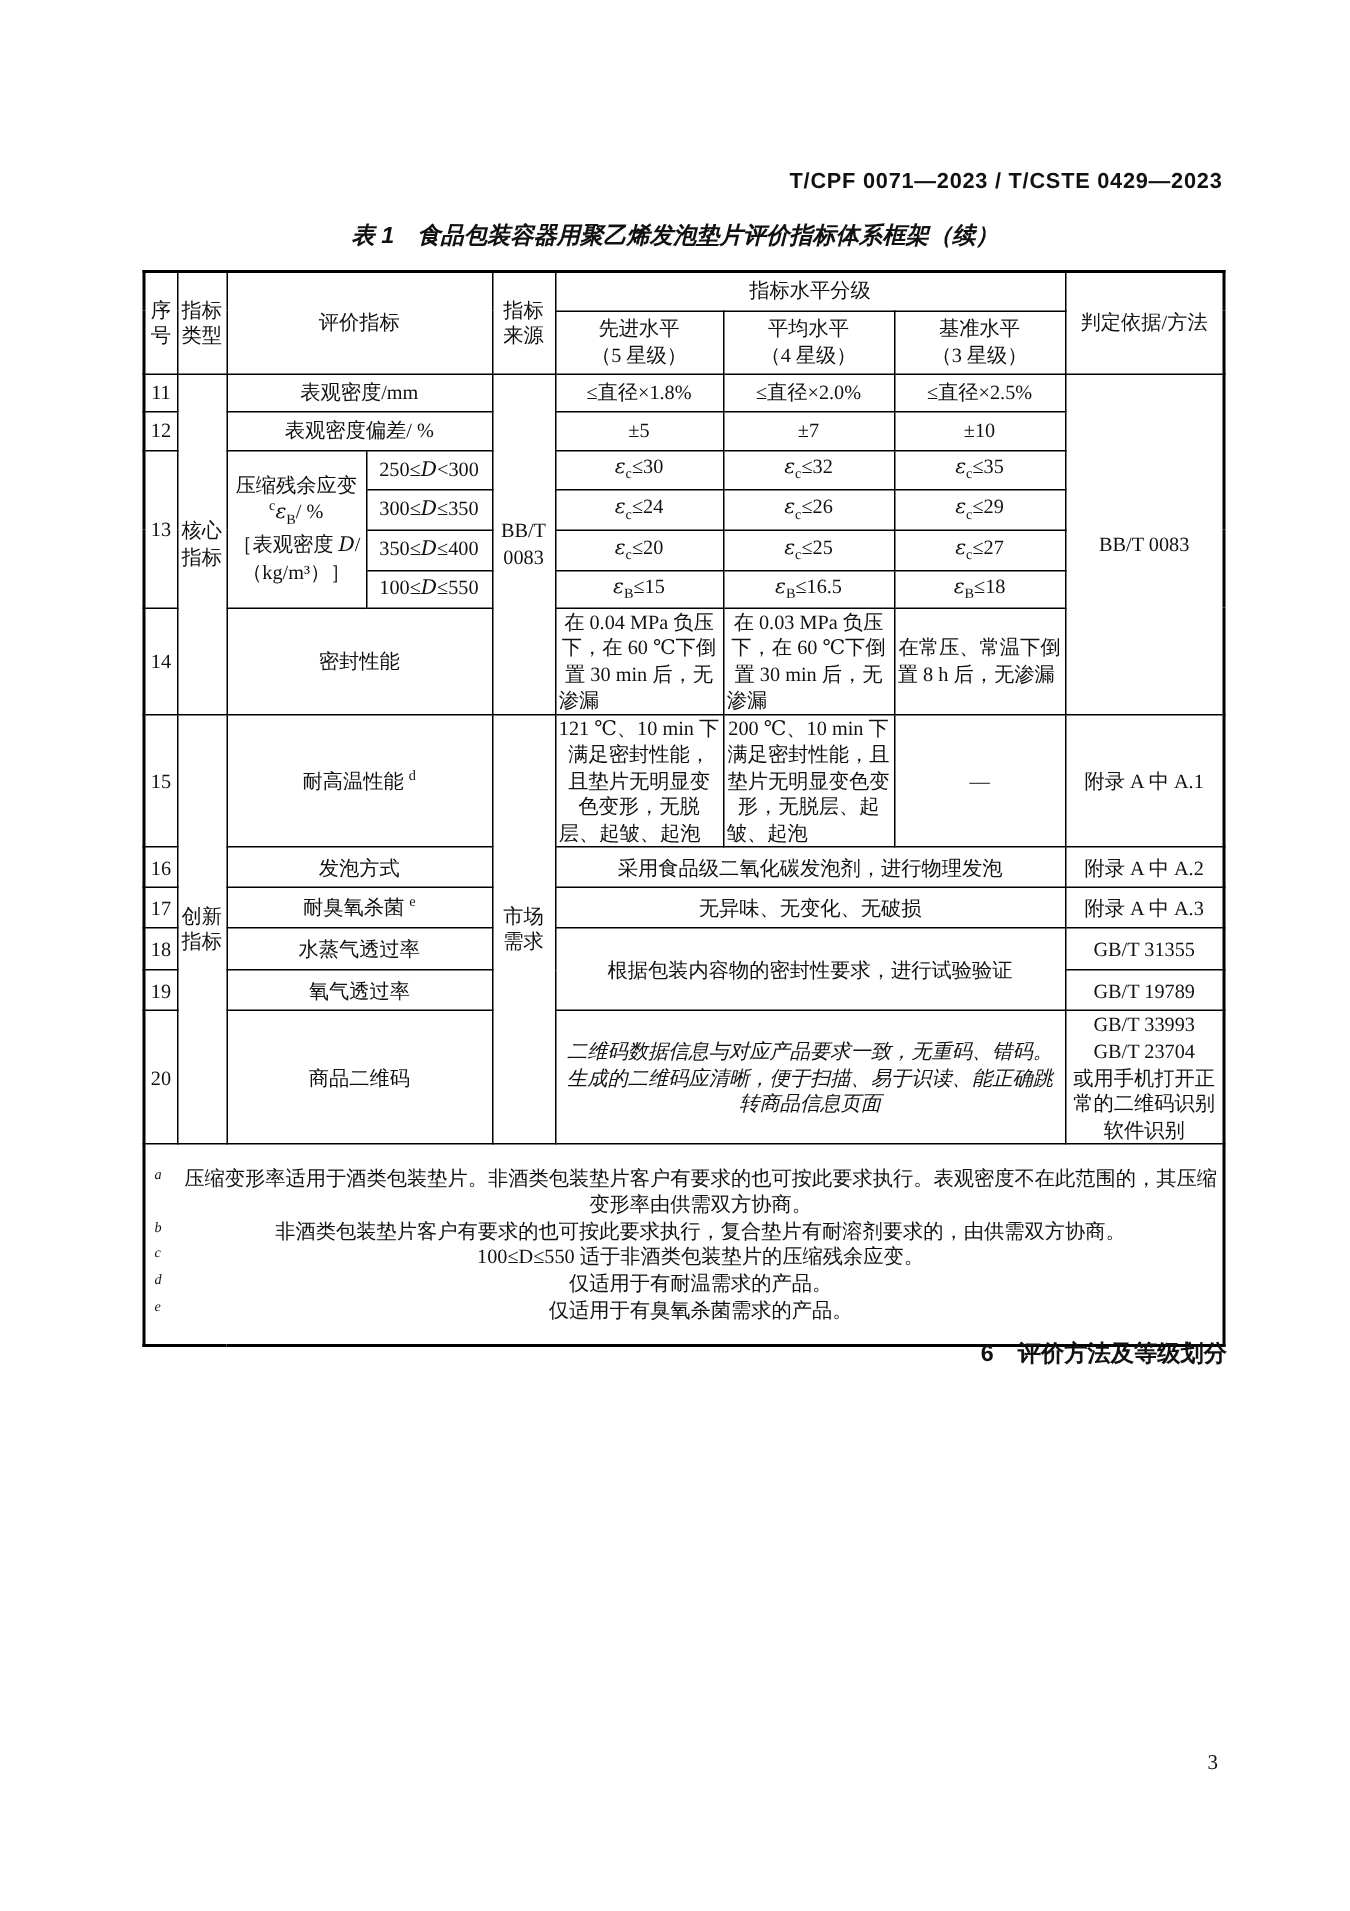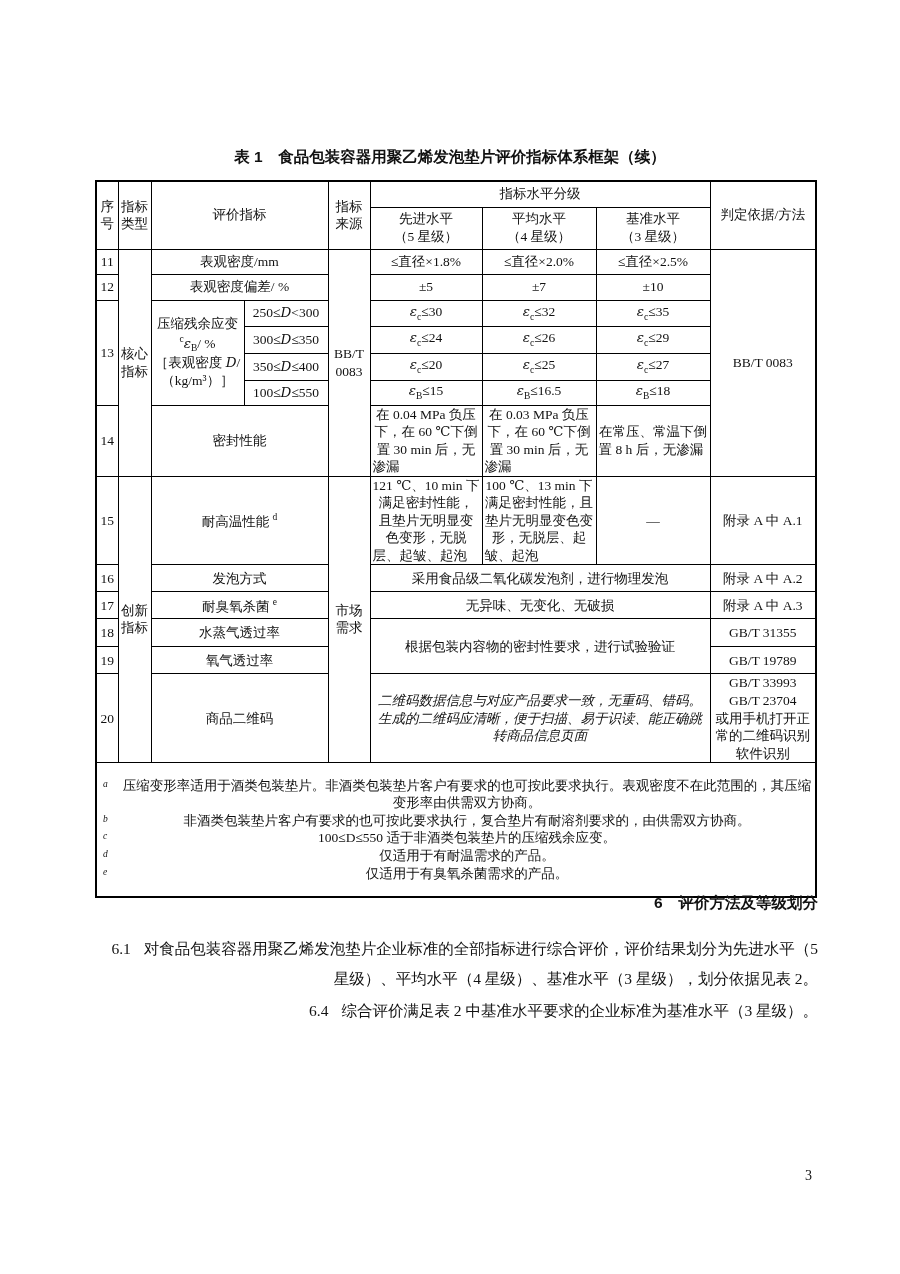--- a/index.html
+++ b/index.html
@@ -3,21 +3,21 @@
 <meta charset="utf-8">
 <style>
   html,body{margin:0;padding:0;}
   body{width:900px;height:1274px;background:#fdfdfd;position:relative;
        font-family:"Liberation Serif","DejaVu Serif",serif;color:#111;}
   .page{position:absolute;inset:0;background:#ffffff;}
 
   .doc-number{position:absolute;top:113px;right:85px;font-size:14.5px;letter-spacing:.5px;
               font-family:"Liberation Sans","DejaVu Sans",sans-serif;font-weight:600;}
   .tbl-title{position:absolute;top:147px;left:0;width:100%;text-align:center;
-             font-family:"Liberation Sans","DejaVu Sans",sans-serif;font-weight:bold;font-size:15.5px;}
+             font-family:"Liberation Sans","DejaVu Sans",sans-serif;font-weight:bold;font-size:15.5px;font-style:italic;}
 
   table.main{position:absolute;left:95px;top:180px;width:720px;border-collapse:collapse;
              table-layout:fixed;border:2px solid #000;}
   table.main td,table.main th{border:1px solid #000;font-weight:normal;text-align:center;
              vertical-align:middle;padding:0 2px;font-size:13.5px;line-height:1.3;overflow:hidden;}
   th{font-size:14px;}
   .tl{text-align:justify;text-align-last:left;padding:2px 4px;font-size:12.8px;line-height:1.5;}
   .lleft{text-align:left;padding:3px 8px;font-size:13.2px;line-height:1.7;font-style:italic;}
   .eps i{font-style:italic;font-family:"DejaVu Serif",serif;}
   sub{font-size:9.5px;}
@@ -32,20 +32,21 @@
   .sec-head .num{margin-right:16px;}
   .clause{margin:0 0 2px 0;}
   .clause .cnum{margin-right:13px;}
   .page-num{position:absolute;right:88px;top:1168px;font-size:14px;}
 </style>
 </head>
 <body>
 
 <div class="page">
 
+  <div class="doc-number">T/CPF 0071—2023 / T/CSTE 0429—2023</div>
   <div class="tbl-title">表 1　食品包装容器用聚乙烯发泡垫片评价指标体系框架（续）</div>
 
   <table class="main">
     <colgroup>
       <col style="width:22px">
         <col style="width:33px">
         <col style="width:93px">
         <col style="width:84px">
       <col style="width:42px">
         <col style="width:112px">
@@ -136,21 +137,21 @@
       <td class="tl">在 0.03 MPa 负压下，在 60 ℃下倒置 30 min 后，无渗漏</td>
       <td class="tl">在常压、常温下倒置 8 h 后，无渗漏</td>
     </tr>
 
     <tr style="height:75px">
       <td>15</td>
       <td rowspan="6">创新指标</td>
       <td colspan="2"><span>耐高温性能</span> <sup>d</sup></td>
       <td rowspan="6">市场需求</td>
       <td class="tl">121 ℃、10 min 下满足密封性能，且垫片无明显变色变形，无脱层、起皱、起泡</td>
-      <td class="tl">100 ℃、13 min 下满足密封性能，且垫片无明显变色变形，无脱层、起皱、起泡</td>
+      <td class="tl">200 ℃、10 min 下满足密封性能，且垫片无明显变色变形，无脱层、起皱、起泡</td>
       <td>—</td>
       <td>附录 A 中 A.1</td>
     </tr>
 
     <tr style="height:27px">
       <td>16</td>
       <td colspan="2">发泡方式</td>
       <td colspan="3">采用食品级二氧化碳发泡剂，进行物理发泡</td>
       <td>附录 A 中 A.2</td>
     </tr>
@@ -193,18 +194,16 @@
         <div class="fn"><sup class="fnm">c</sup><span>100≤D≤550 适于非酒类包装垫片的压缩残余应变。</span></div>
         <div class="fn"><sup class="fnm">d</sup><span>仅适用于有耐温需求的产品。</span></div>
         <div class="fn"><sup class="fnm">e</sup><span>仅适用于有臭氧杀菌需求的产品。</span></div>
       </td>
     </tr>
   </tbody>
     </table>
 
   <div class="body-text">
     <h2 class="sec-head"><span class="num">6</span><span>评价方法及等级划分</span></h2>
-    <p class="clause"><span class="cnum">6.1</span><span>对食品包装容器用聚乙烯发泡垫片企业标准的全部指标进行综合评价，评价结果划分为先进水平（5 星级）、平均水平（4 星级）、基准水平（3 星级），划分依据见表 2。</span></p>
-    <p class="clause"><span class="cnum">6.4</span><span>综合评价满足表 2 中基准水平要求的企业标准为基准水平（3 星级）。</span></p>
   </div>
 
   <div class="page-num">3</div>
 </div>
 
 </body></html>

